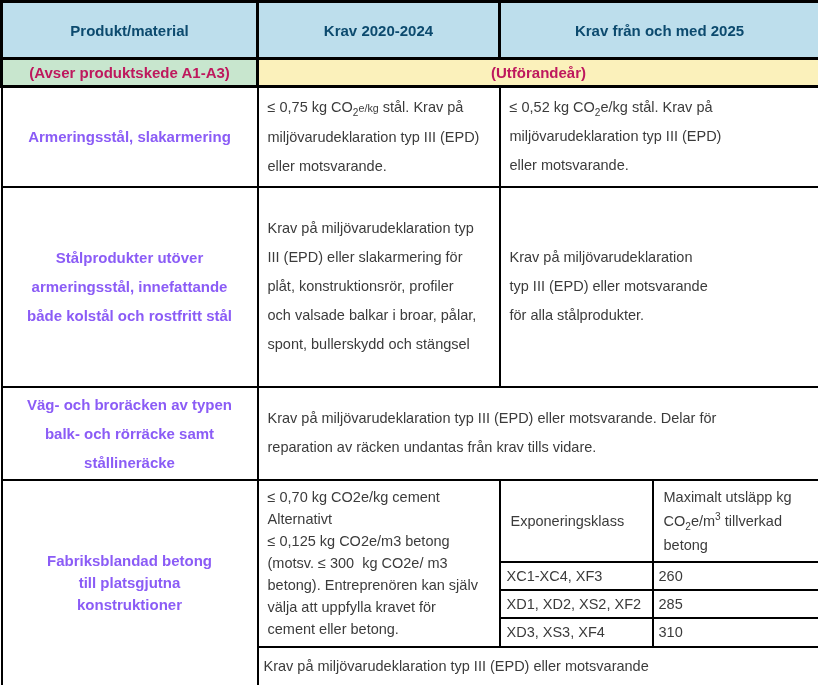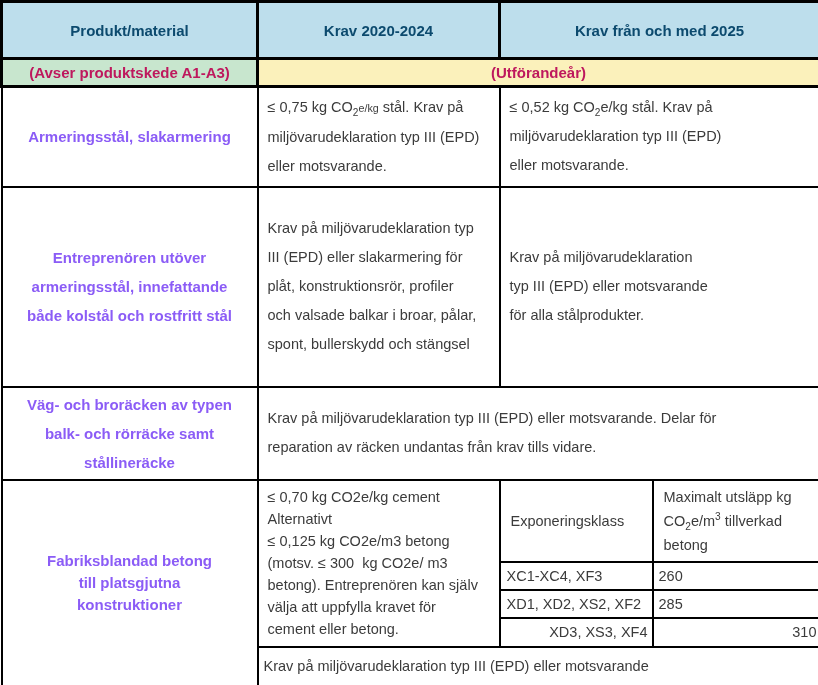--- a/index.html
+++ b/index.html
@@ -48,21 +48,21 @@
 
   
   td.p0 { padding:0; vertical-align:top; }
   table.inner { width:100%; border-collapse:collapse; table-layout:fixed; }
   table.inner td, table.inner th {
     border:2px solid #000; box-sizing:border-box;
     color:var(--body_text,#3b3b3b); font-size:14.5px; font-weight:normal;
     text-align:left; vertical-align:middle; white-space:pre-wrap; overflow:hidden;
   }
   table.inner tr:first-child > * { border-top:none; }
-  table.inner tr:last-child > * { border-bottom:none;text-align:right; }
+  table.inner tr:last-child > * { border-bottom:none; }
   table.inner tr > *:first-child { border-left:none; }
   table.inner tr > *:last-child { border-right:none; }
   .i-head { line-height:24px; padding:4px 4px 4px 10px; }
   .i-cell { padding:2px 4px 2px 6px; }
   .i-val { padding:2px 4px 2px 5px; }
 </style>
 </head>
 <body>
 
 <div class="wrap">
@@ -89,21 +89,21 @@
         <td class="c-label">Armeringsstål, slakarmering</td>
         <td class="c-body">≤ 0,75 kg CO<sub>2</sub><span class="seg-small">e/kg</span> stål. Krav på
 miljövarudeklaration typ III (EPD)
 eller motsvarande.</td>
         <td class="c-body">≤ 0,52 kg CO<sub>2</sub>e/kg stål. Krav på
 miljövarudeklaration typ III (EPD)
 eller motsvarande.</td>
       </tr>
 
       <tr style="height:200px">
-        <td class="c-label">Entreprenören utöver
+        <td class="c-label">Stålprodukter utöver
 armeringsstål, innefattande
 både kolstål och rostfritt stål</td>
         <td class="c-body">Krav på miljövarudeklaration typ
 III (EPD) eller slakarmering för
 plåt, konstruktionsrör, profiler
 och valsade balkar i broar, pålar,
 spont, bullerskydd och stängsel</td>
         <td class="c-body">Krav på miljövarudeklaration
 typ III (EPD) eller motsvarande
 för alla stålprodukter.</td>

